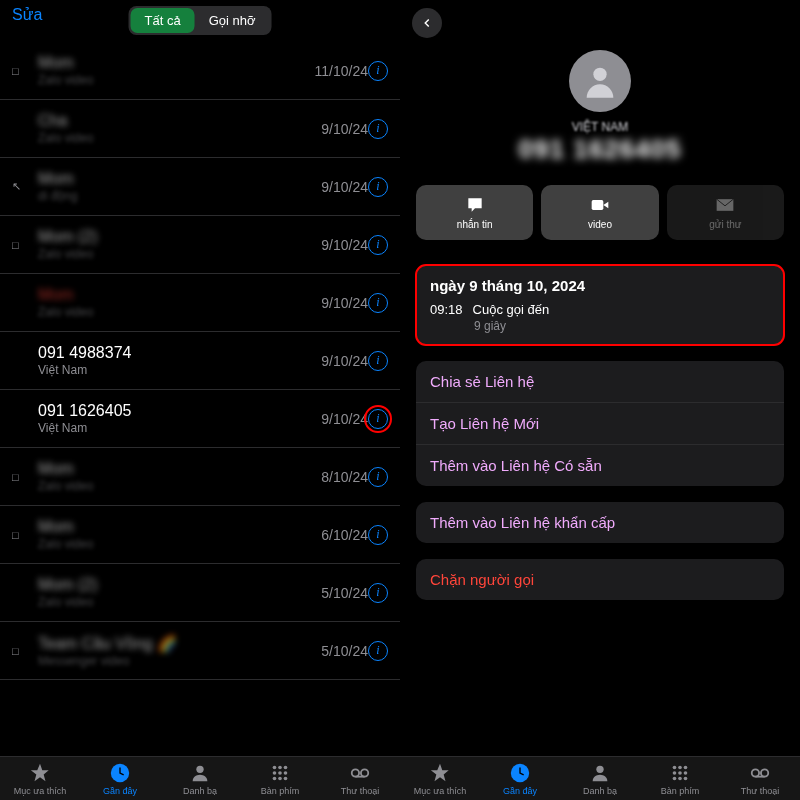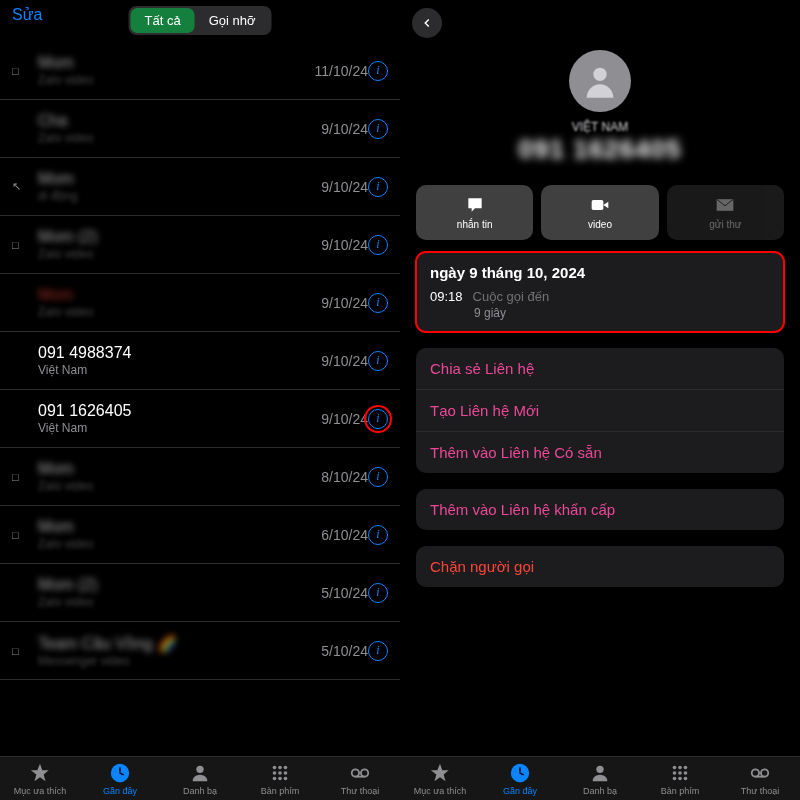--- a/index.html
+++ b/index.html
@@ -30,29 +30,29 @@
 .prof{display:flex;flex-direction:column;align-items:center;padding:4px 0 14px}
 .av{width:62px;height:62px;background:#8e8e93;border-radius:50%;display:flex;align-items:center;justify-content:center}
 .av svg{width:40px;height:40px;fill:#d1d1d6}
 .cntry{color:#d1d1d6;font-size:12px;margin-top:8px;filter:blur(1px)}
 .phone{font-size:26px;font-weight:600;margin-top:0;filter:blur(4px);letter-spacing:1px}
 .acts{display:flex;gap:8px;padding:0 16px;margin-top:6px}
 .act-btn{flex:1;background:#404040;border-radius:10px;padding:10px 4px;display:flex;flex-direction:column;align-items:center;gap:4px;color:#fff}
 .act-btn.dis{opacity:0.4}
 .act-btn svg{width:20px;height:20px;fill:#fff}
 .act-lbl{font-size:10px}
-.card{margin:12px 16px 0;background:#1c1c1e;border-radius:10px;padding:12px 14px}
+.card{margin:25px 16px 0;background:#1c1c1e;border-radius:10px;padding:12px 14px}
 .card.hl{outline:2.5px solid #ff0000;outline-offset:-1px}
 .cdate{font-size:15px;font-weight:600;margin-bottom:8px}
 .crow{display:flex;gap:10px;font-size:13px}
 .ctime{color:#fff}
-.ctype{color:#737373}
+.ctype{color:#ffffff}
 .cdur{font-size:12px;color:#8e8e93;margin-left:44px;margin-top:2px}
 .opts{margin:16px 16px 0;background:#1c1c1e;border-radius:10px}
-.opt{padding:12px 14px;color:#ec4899;font-size:15px;border-bottom:0.5px solid #2c2c2e}
+.opt{padding:12px 14px;color:#f0abfc;font-size:15px;border-bottom:0.5px solid #2c2c2e}
 .opt:last-child{border:none}
 .opt.danger{color:#ff453a}
 </style>
 </head>
 <body>
 
 <div class="pane">
   <div class="hdr">
     <span class="edit">Sửa</span>
     <div class="seg">

